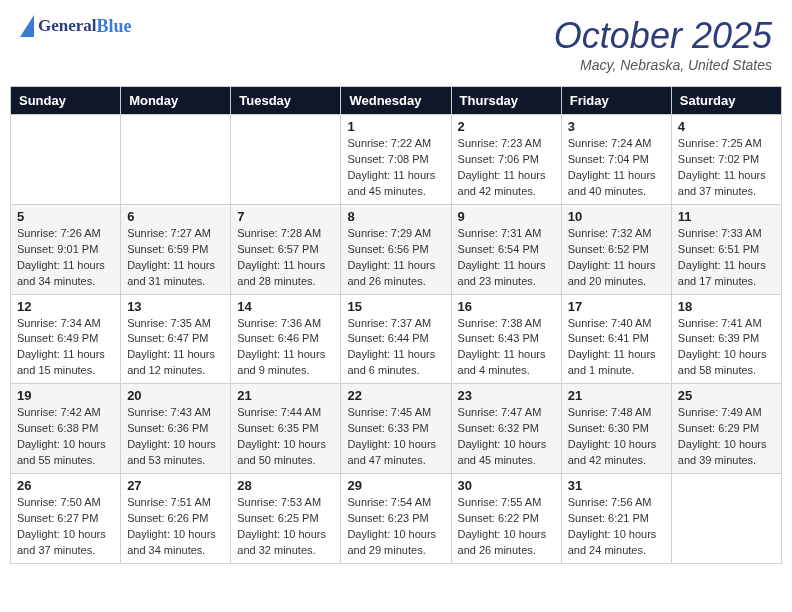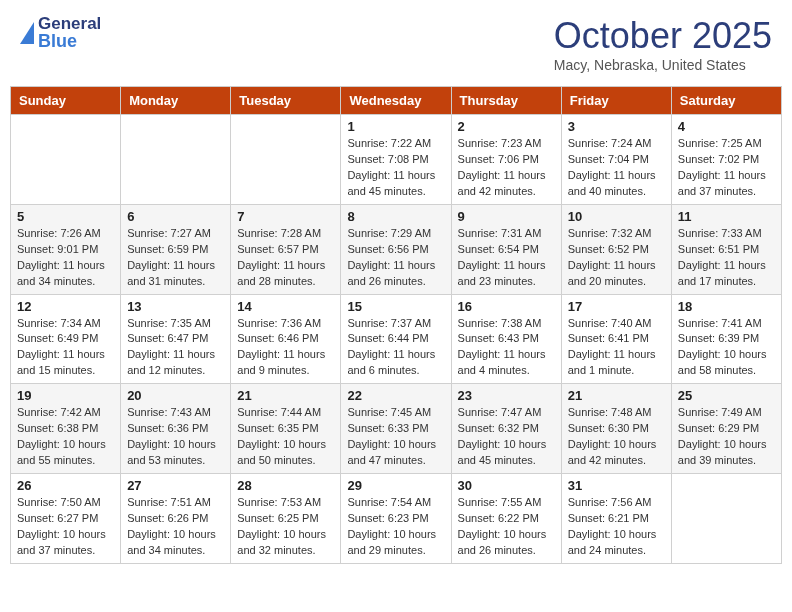--- a/index.html
+++ b/index.html
@@ -16,37 +16,39 @@
       align-items: flex-start;
       margin-bottom: 8px;
       padding: 5px 10px;
     }
     .logo {
       display: flex;
       flex-direction: column;
       align-items: flex-start;
     }
     .title-block {
+      text-align: right;
+      font-style: italic;
     }
     .month-title {
       font-size: 36px;
       color: #2c3e7a;
       font-weight: normal;
     }
     .location {
       font-size: 14px;
       color: #555;
     }
     table {
       width: 100%;
       border-collapse: collapse;
       table-layout: fixed;
     }
     thead th {
-      background-color: #c2410c;
+      background-color: #0f172a;
       color: #fff;
       text-align: left;
       padding: 6px 8px;
       font-size: 13px;
       border: 1px solid #ccc;
     }
     tbody td {
       border: 1px solid #d0d0d0;
       vertical-align: top;
       padding: 4px 6px;
@@ -80,22 +82,23 @@
     .logo-triangle {
       width: 0;
       height: 0;
       border-style: solid;
       border-width: 0 0 22px 14px;
       border-color: transparent transparent #3a7bd5 transparent;
       display: inline-block;
     }
     .logo-text-block {
       display: inline-flex;
-      flex-direction: column;
+      flex-direction: row;
       line-height: 1.0;
+      font-family: Liberation Serif, serif;
     }
     .logo-line1 {
       font-size: 17px;
       font-weight: bold;
       color: #2c3e7a;
     }
     .logo-line2 {
       font-size: 18px;
       font-weight: bold;
       color: #3a7bd5;

